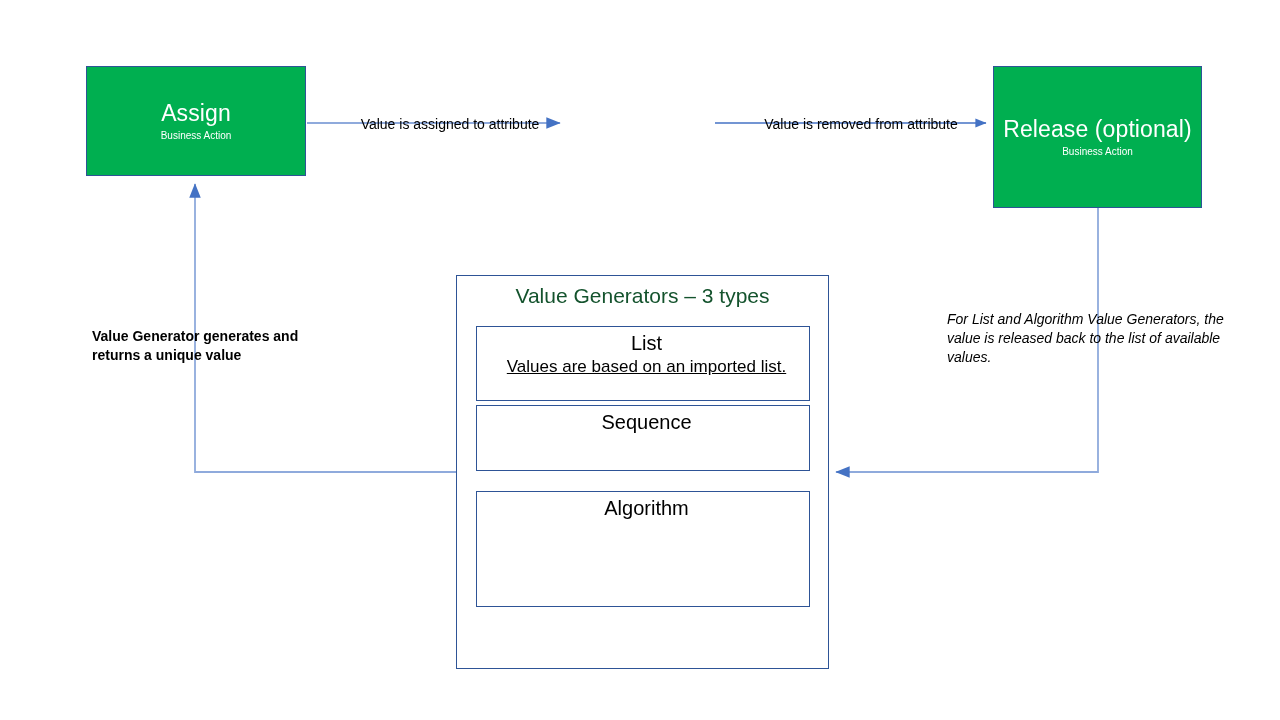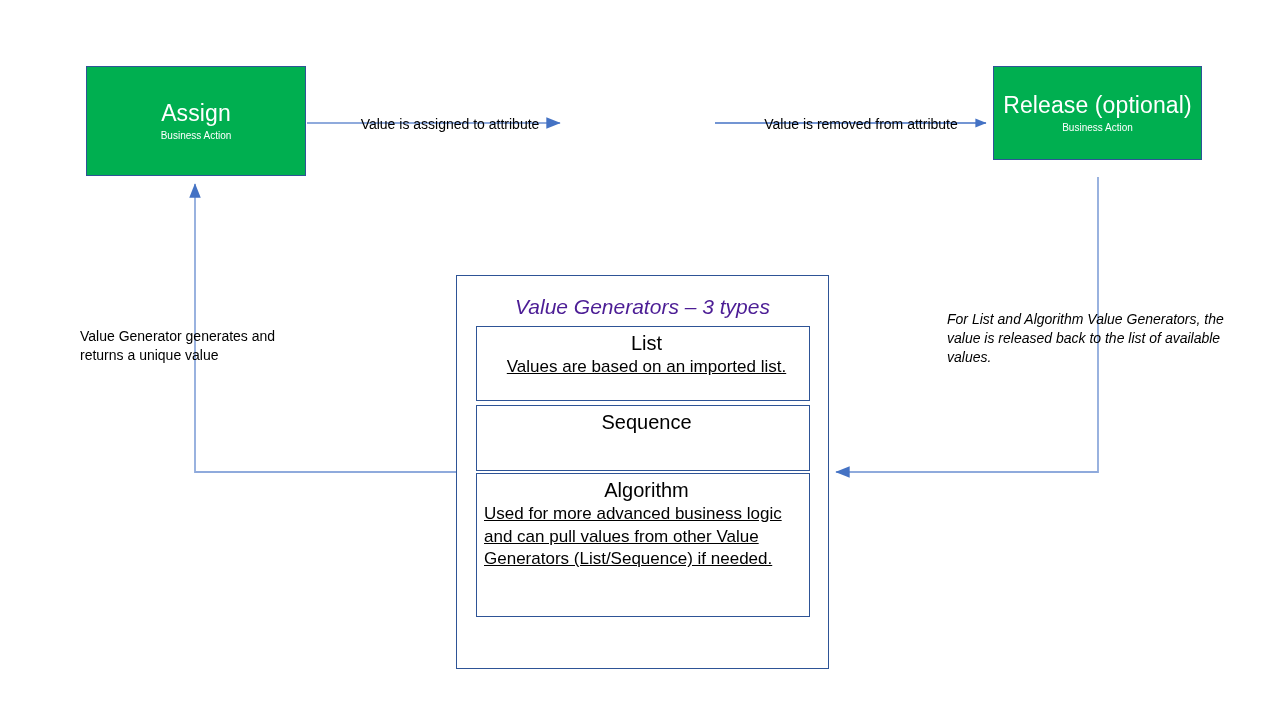--- a/index.html
+++ b/index.html
@@ -41,42 +41,41 @@
   .proc-box .sub {
     font-size: 10px;
     font-weight: 400;
     margin-top: 3px;
   }
   .green { background: #00af50; }
   .blue  { background: #4472c4; }
 
   #box-assign  { left: 86px;  top: 66px;  width: 220px; height: 110px; }
   #box-object  { left: 567px; top: 70px;  width: 147px; height: 106px; }
-  #box-release { left: 993px; top: 66px;  width: 209px; height: 94px; }
+  #box-release { left: 993px; top: 66px;  width: 209px; height: 142px; }
 
   
   #vg-panel {
     position: absolute;
     left: 456px;
     top: 275px;
     width: 373px;
     height: 394px;
     box-sizing: border-box;
     border: 1.6px solid #2e5496;
     background: #ffffff;
   }
   #vg-title {
     position: absolute;
     left: 0;
-    top: 19px;
+    top: 8px;
     width: 100%;
     text-align: center;
     font-size: 21px;
-    color: #4c1d95;
-    font-style: italic;
+    color: #14532d;
   }
   .vg-item {
     position: absolute;
     left: 19px;
     width: 334px;
     box-sizing: border-box;
     border: 1.4px solid #2e5496;
     background: #ffffff;
     text-align: center;
     padding: 4px 0 6px 7px;
@@ -89,33 +88,33 @@
   .vg-item .vg-desc {
     font-size: 17px;
     line-height: 1.33;
     color: #000;
     text-decoration: underline;
   }
   .vg-desc.left-align { text-align: left; }
 
   #vg-list     { top: 50px;  height: 75px; }
   #vg-sequence { top: 129px; height: 66px; }
-  #vg-algorithm{ top: 197px; height: 144px; }
+  #vg-algorithm{ top: 215px; height: 116px; }
 
   
   .note {
     position: absolute;
     font-size: 14px;
     line-height: 1.35;
     color: #000000;
     margin-top: 20px;
   }
   #note-assign-arrow  { left: 330px; top: 95px;  width: 240px; text-align: center; }
   #note-release-arrow { left: 731px; top: 95px;  width: 260px; text-align: center; }
-  #note-left          { left: 80px;  top: 307px; width: 225px; }
+  #note-left          { left: 92px;  top: 307px; width: 225px; font-weight: bold; }
   #note-right         { left: 947px; top: 290px; width: 300px; font-style: italic; }
 
   
   #connectors {
     position: absolute;
     left: 0;
     top: 0;
     width: 1280px;
     height: 720px;
     pointer-events: none;
@@ -180,18 +179,17 @@
       <div class="vg-head">List</div>
       <div class="vg-desc">Values are based on an imported list.</div>
     </div>
 
     <div id="vg-sequence" class="vg-item">
       <div class="vg-head">Sequence</div>
     </div>
 
     <div id="vg-algorithm" class="vg-item">
       <div class="vg-head">Algorithm</div>
-      <div class="vg-desc left-align">Used for more advanced business logic and can pull values from other Value Generators (List/Sequence) if needed.</div>
     </div>
 
   </div>
 
 </div>
 
 </body></html>

